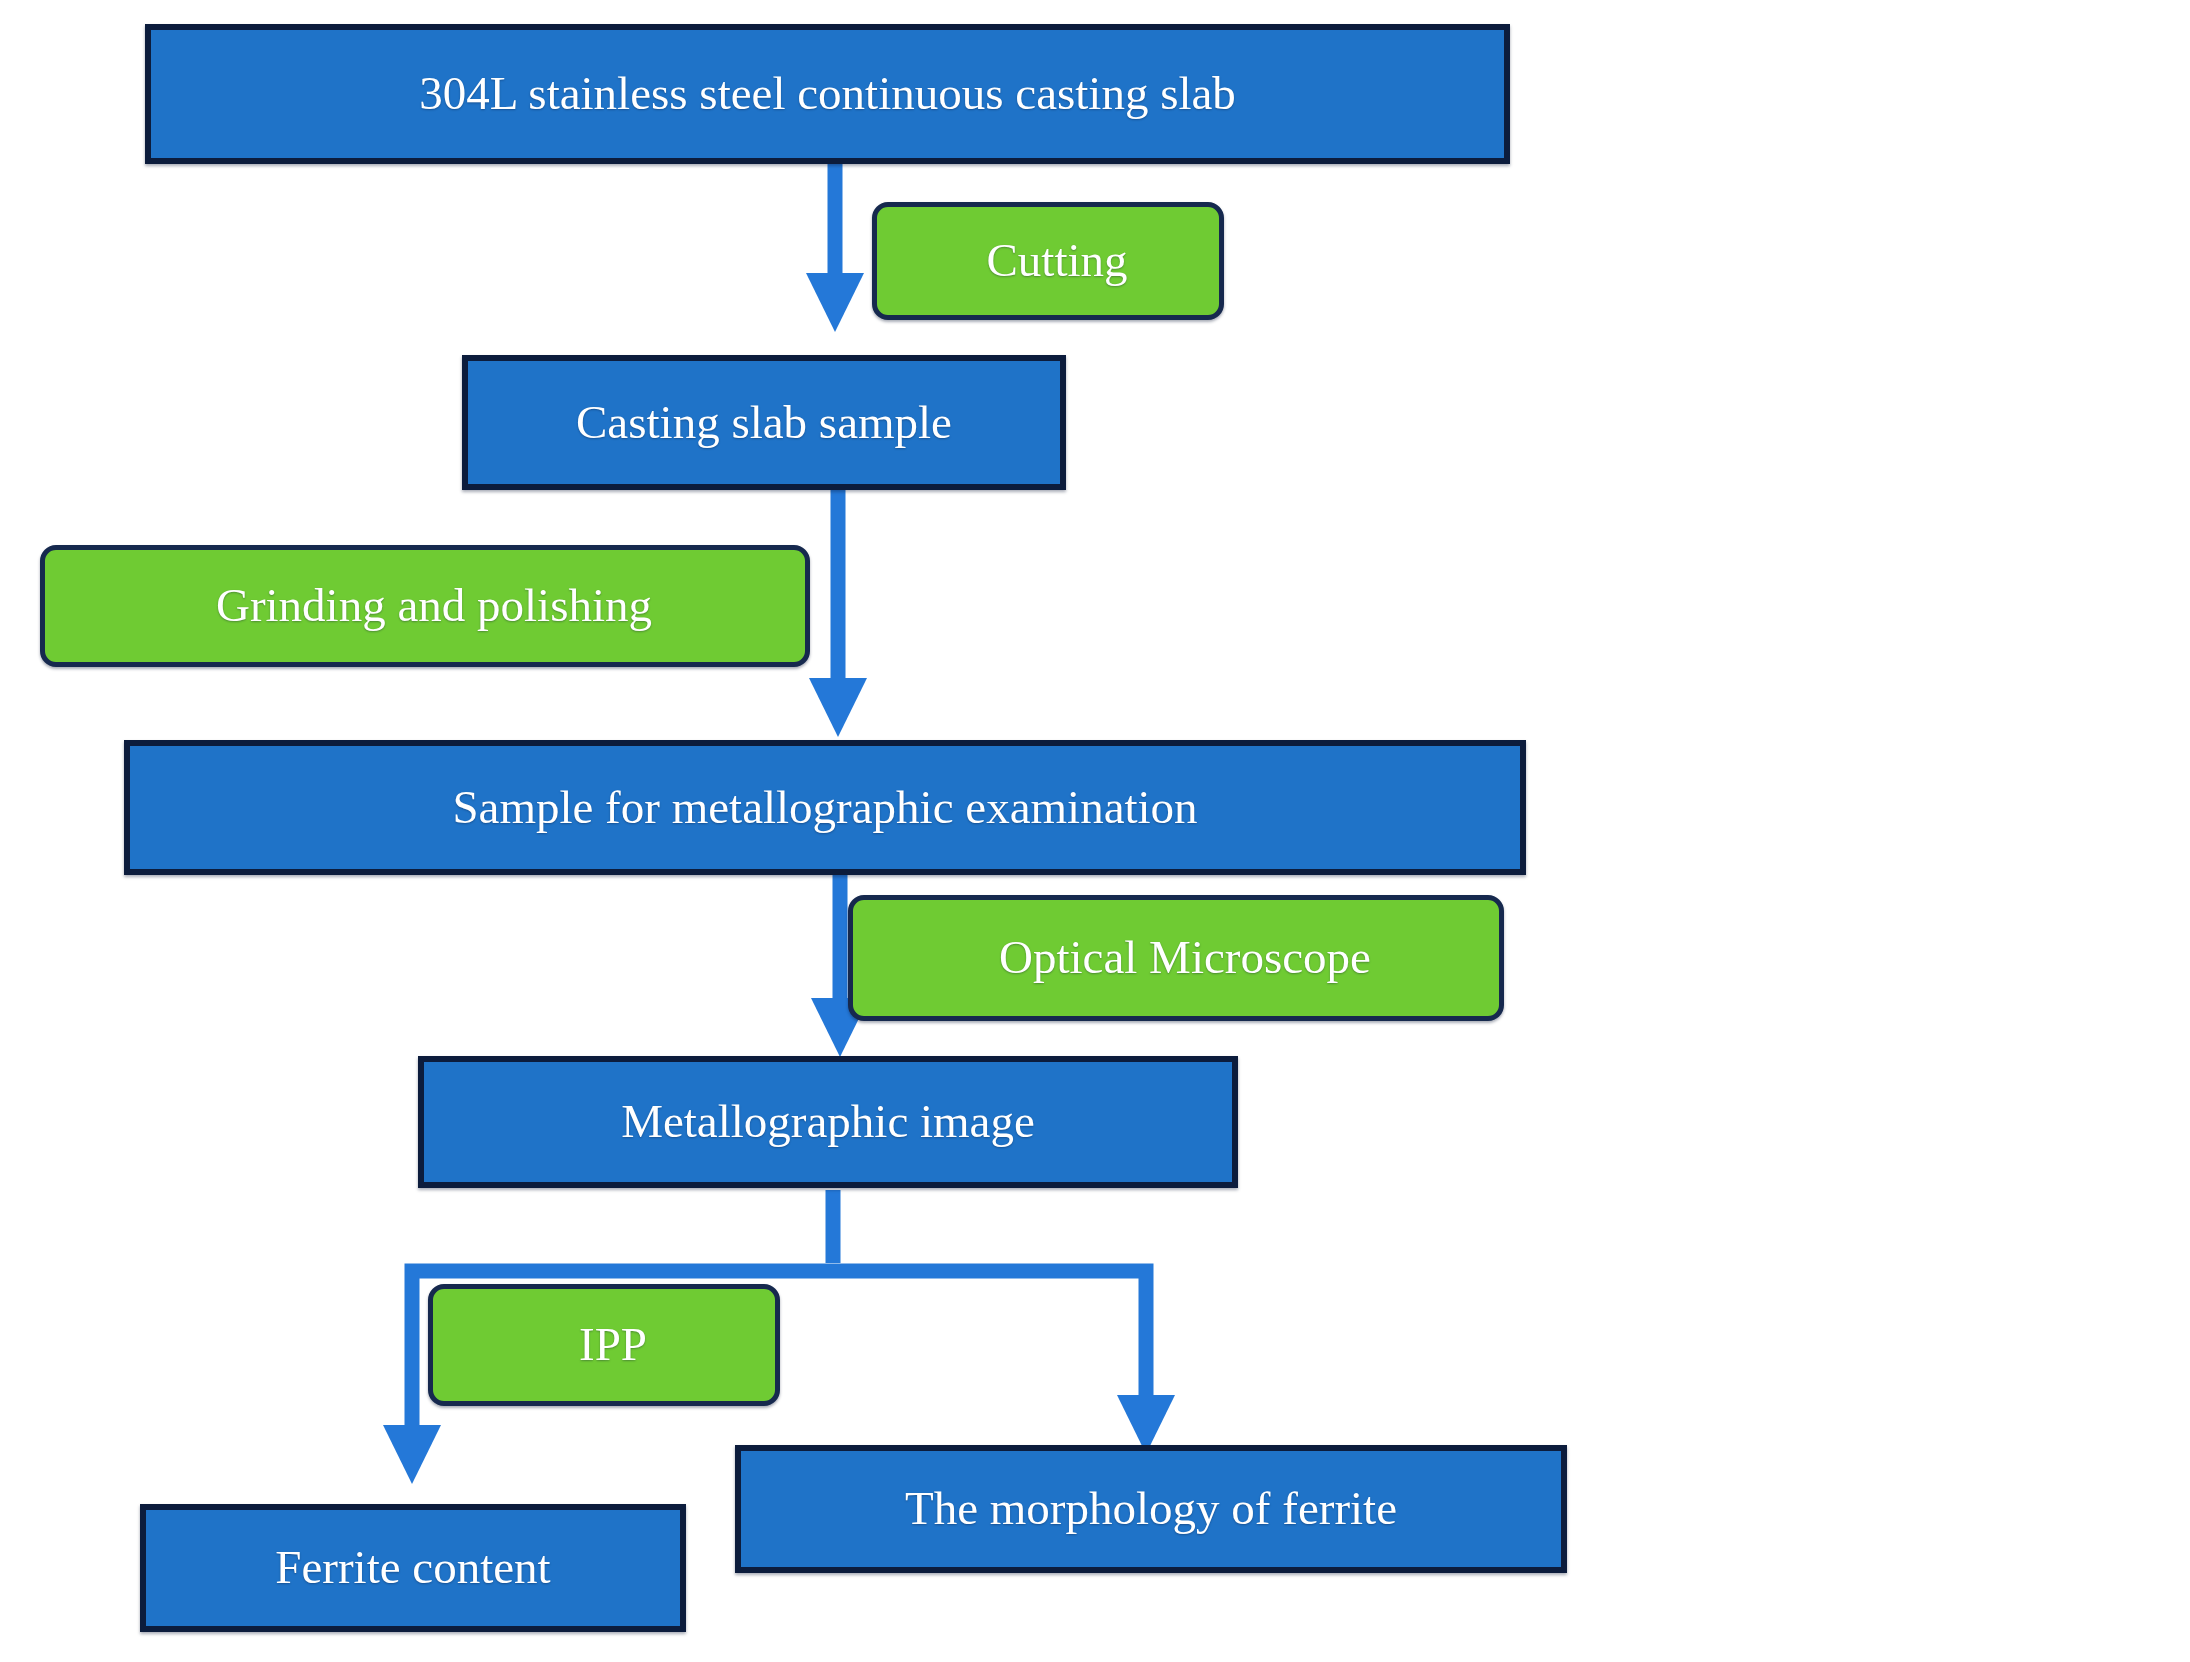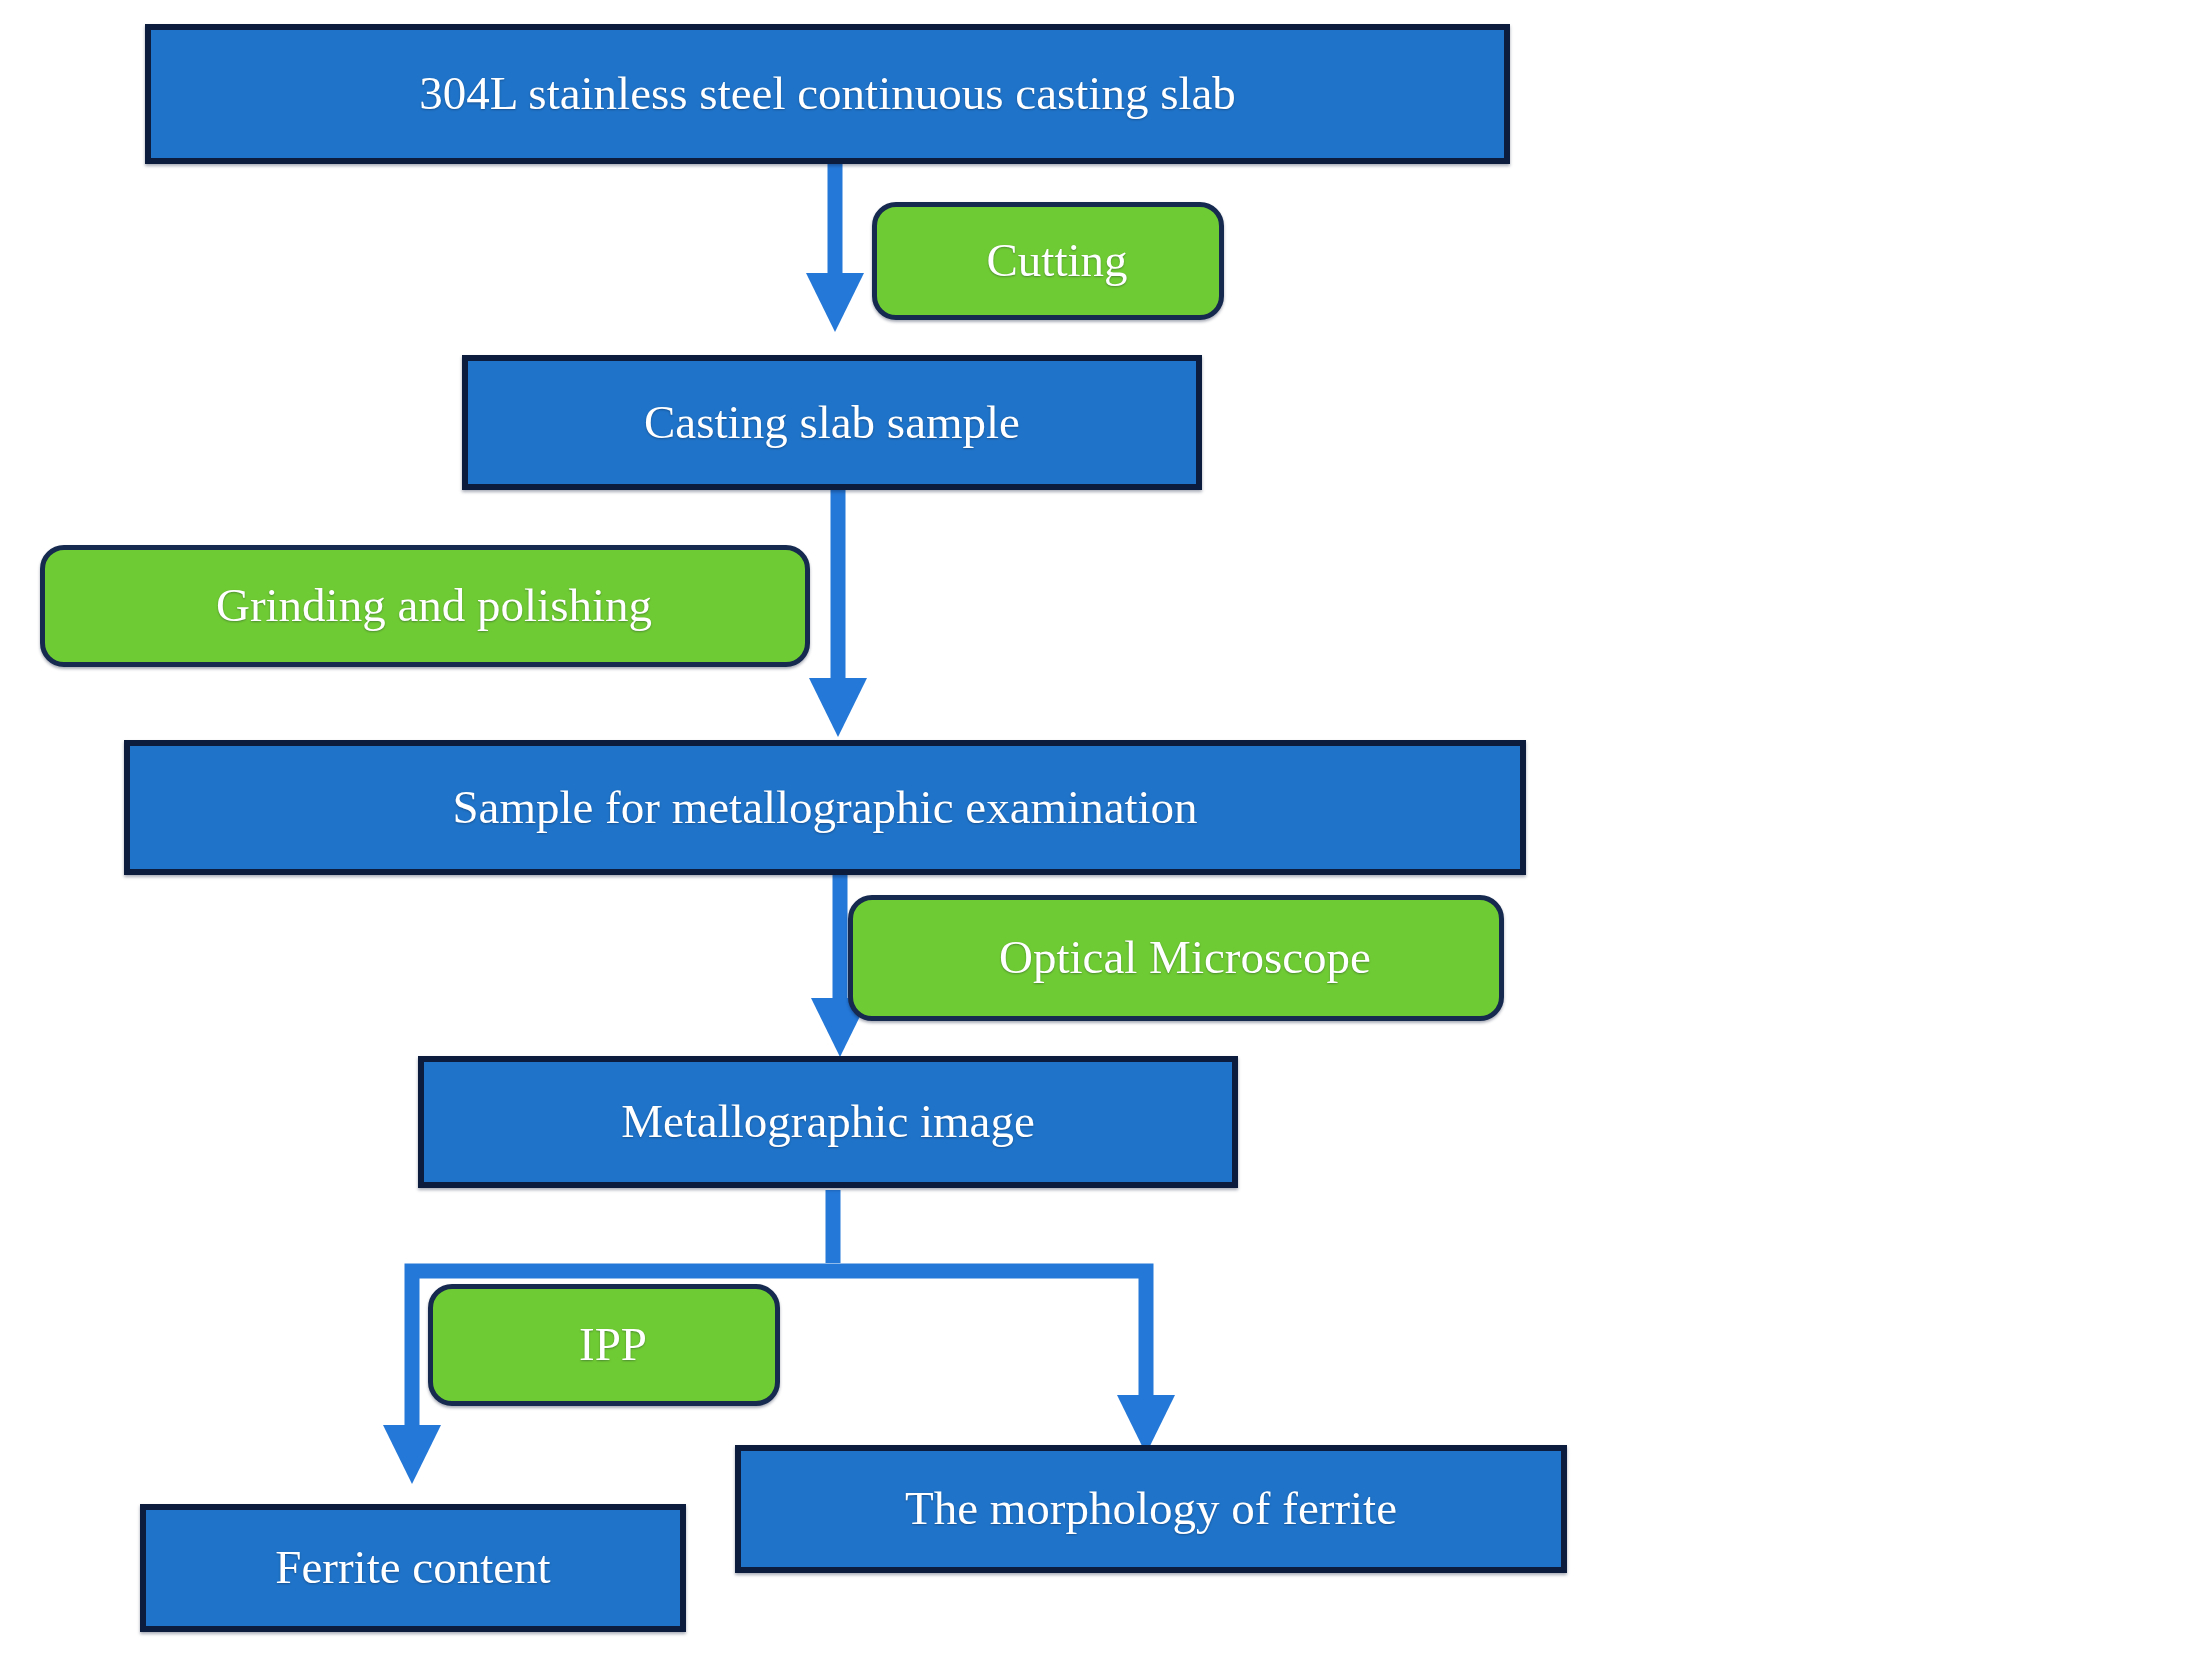--- a/index.html
+++ b/index.html
@@ -22,21 +22,21 @@
     white-space:nowrap;
   }
   .node.blue{
     background:#1f73c8;
     border:6px solid #0c1c3c;
     box-shadow:0 2px 3px rgba(10,20,50,0.35);
   }
   .node.green{
     background:#6fcb33;
     border:5px solid #16294e;
-    border-radius:24px;
+    border-radius:16px;
     box-shadow:0 2px 3px rgba(10,20,50,0.35);
     padding-left:18px;
   }
   svg#connectors{position:absolute;left:0;top:0;z-index:0;}
   .node{z-index:1;}
 </style>
 </head>
 <body>
 
 <div id="canvas">
@@ -60,21 +60,21 @@
       <polygon points="840,1057 811,998 869,998"></polygon>
       <polygon points="412,1484 383,1425 441,1425"></polygon>
       <polygon points="1146,1454 1117,1395 1175,1395"></polygon>
     </g>
   </svg>
 
   <div class="node blue" style="left:145px;top:24px;width:1365px;height:140px;">304L stainless steel continuous casting slab</div>
 
   <div class="node green" style="left:872px;top:202px;width:352px;height:118px;">Cutting</div>
 
-  <div class="node blue" style="left:462px;top:355px;width:740px;height:135px;">Casting slab sample</div>
+  <div class="node blue" style="left:462px;top:355px;width:604px;height:135px;">Casting slab sample</div>
 
   <div class="node green" style="left:40px;top:545px;width:770px;height:122px;">Grinding and polishing</div>
 
 
   <div class="node blue" style="left:92px;top:740px;width:1402px;height:135px;margin-left:32px;">Sample for metallographic examination</div>
 
   <div class="node green" style="left:848px;top:895px;width:656px;height:126px;">Optical Microscope</div>
 
   <div class="node blue" style="left:418px;top:1056px;width:820px;height:132px;">Metallographic image</div>
 

